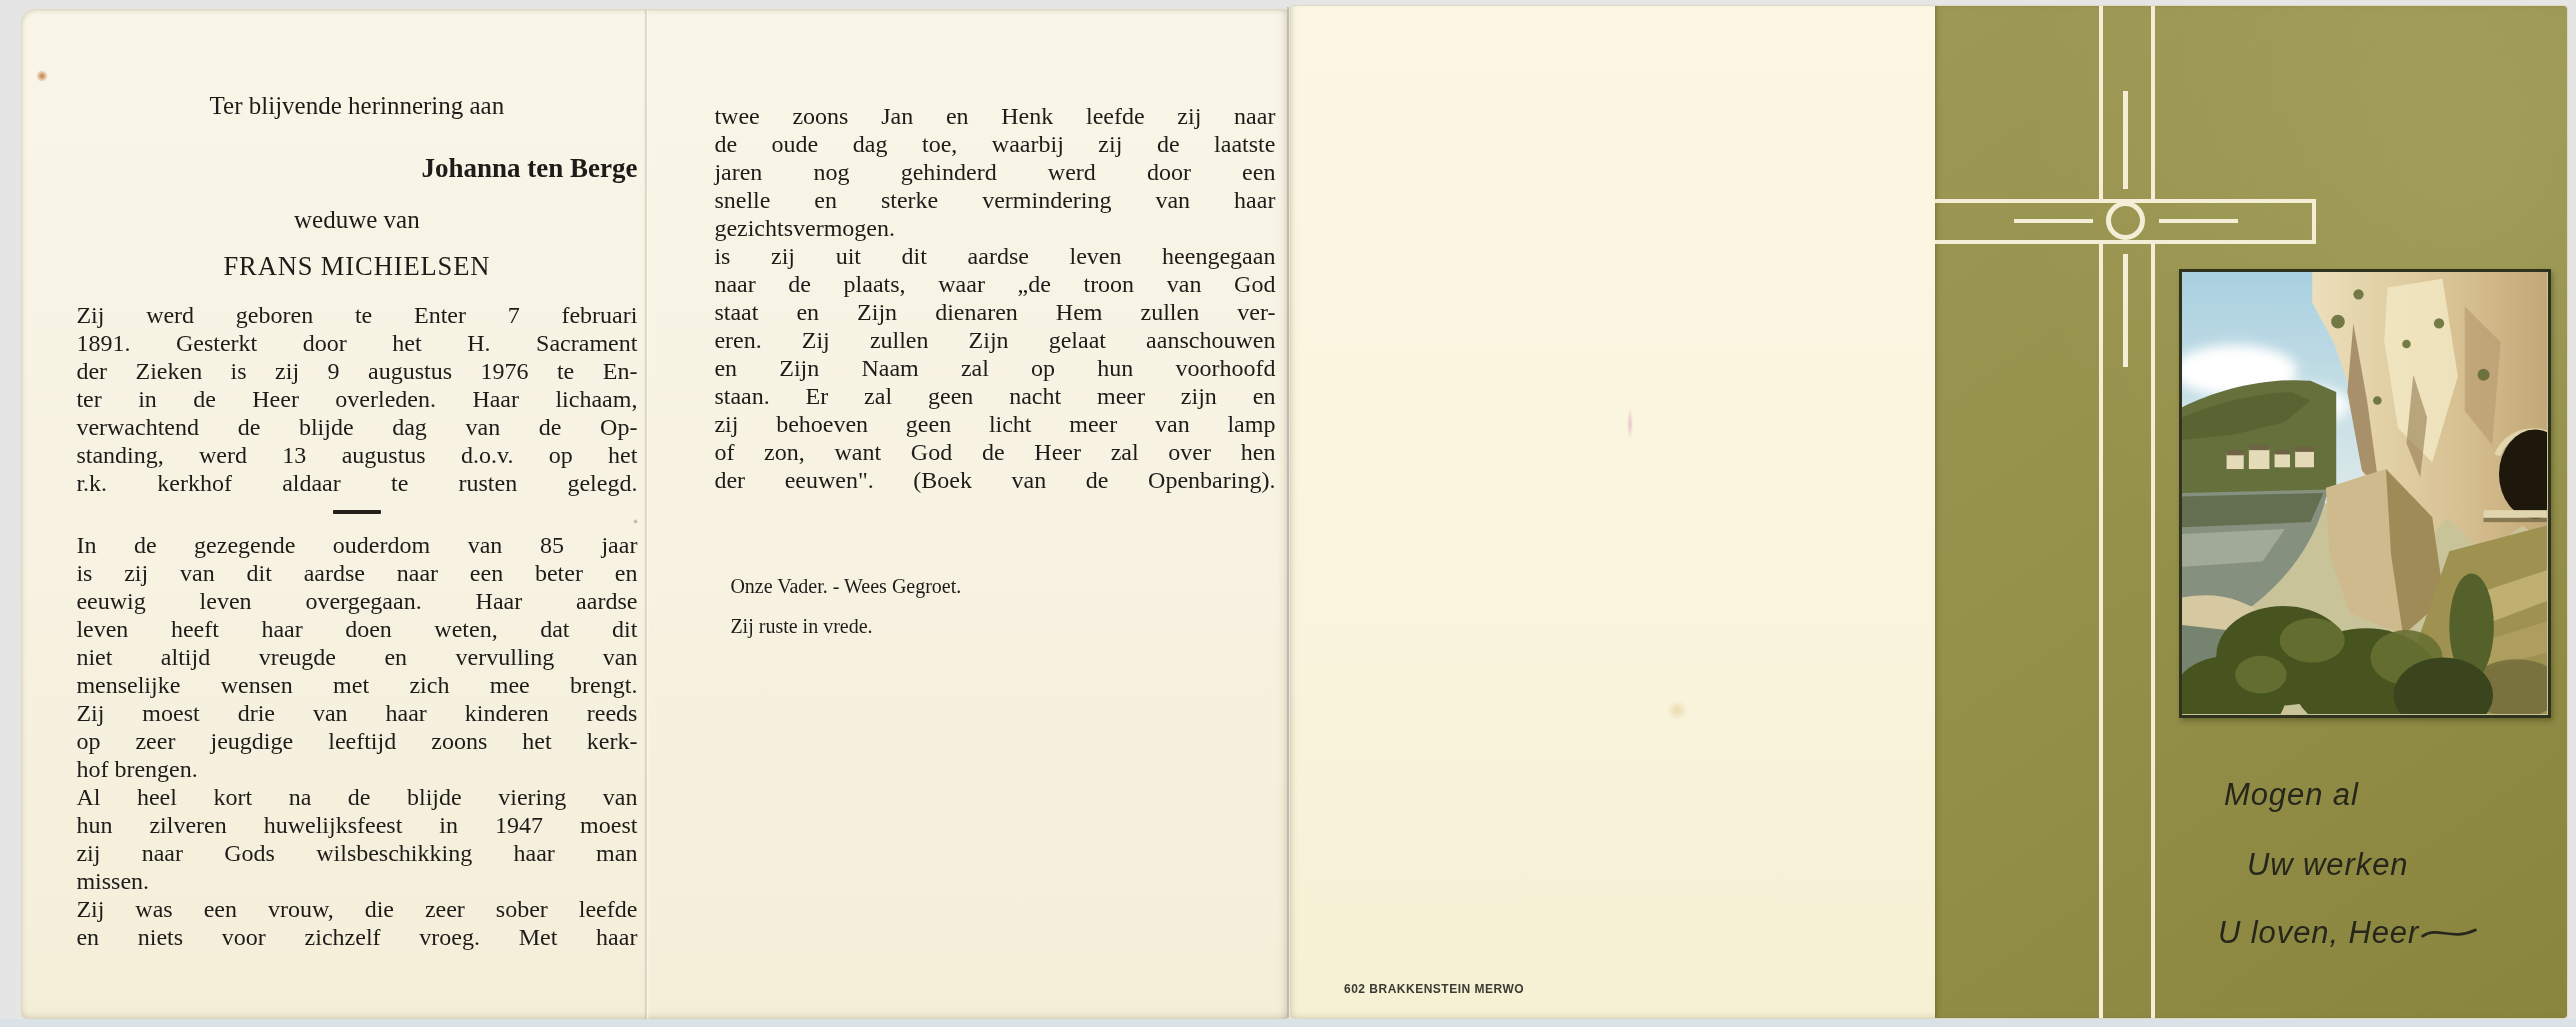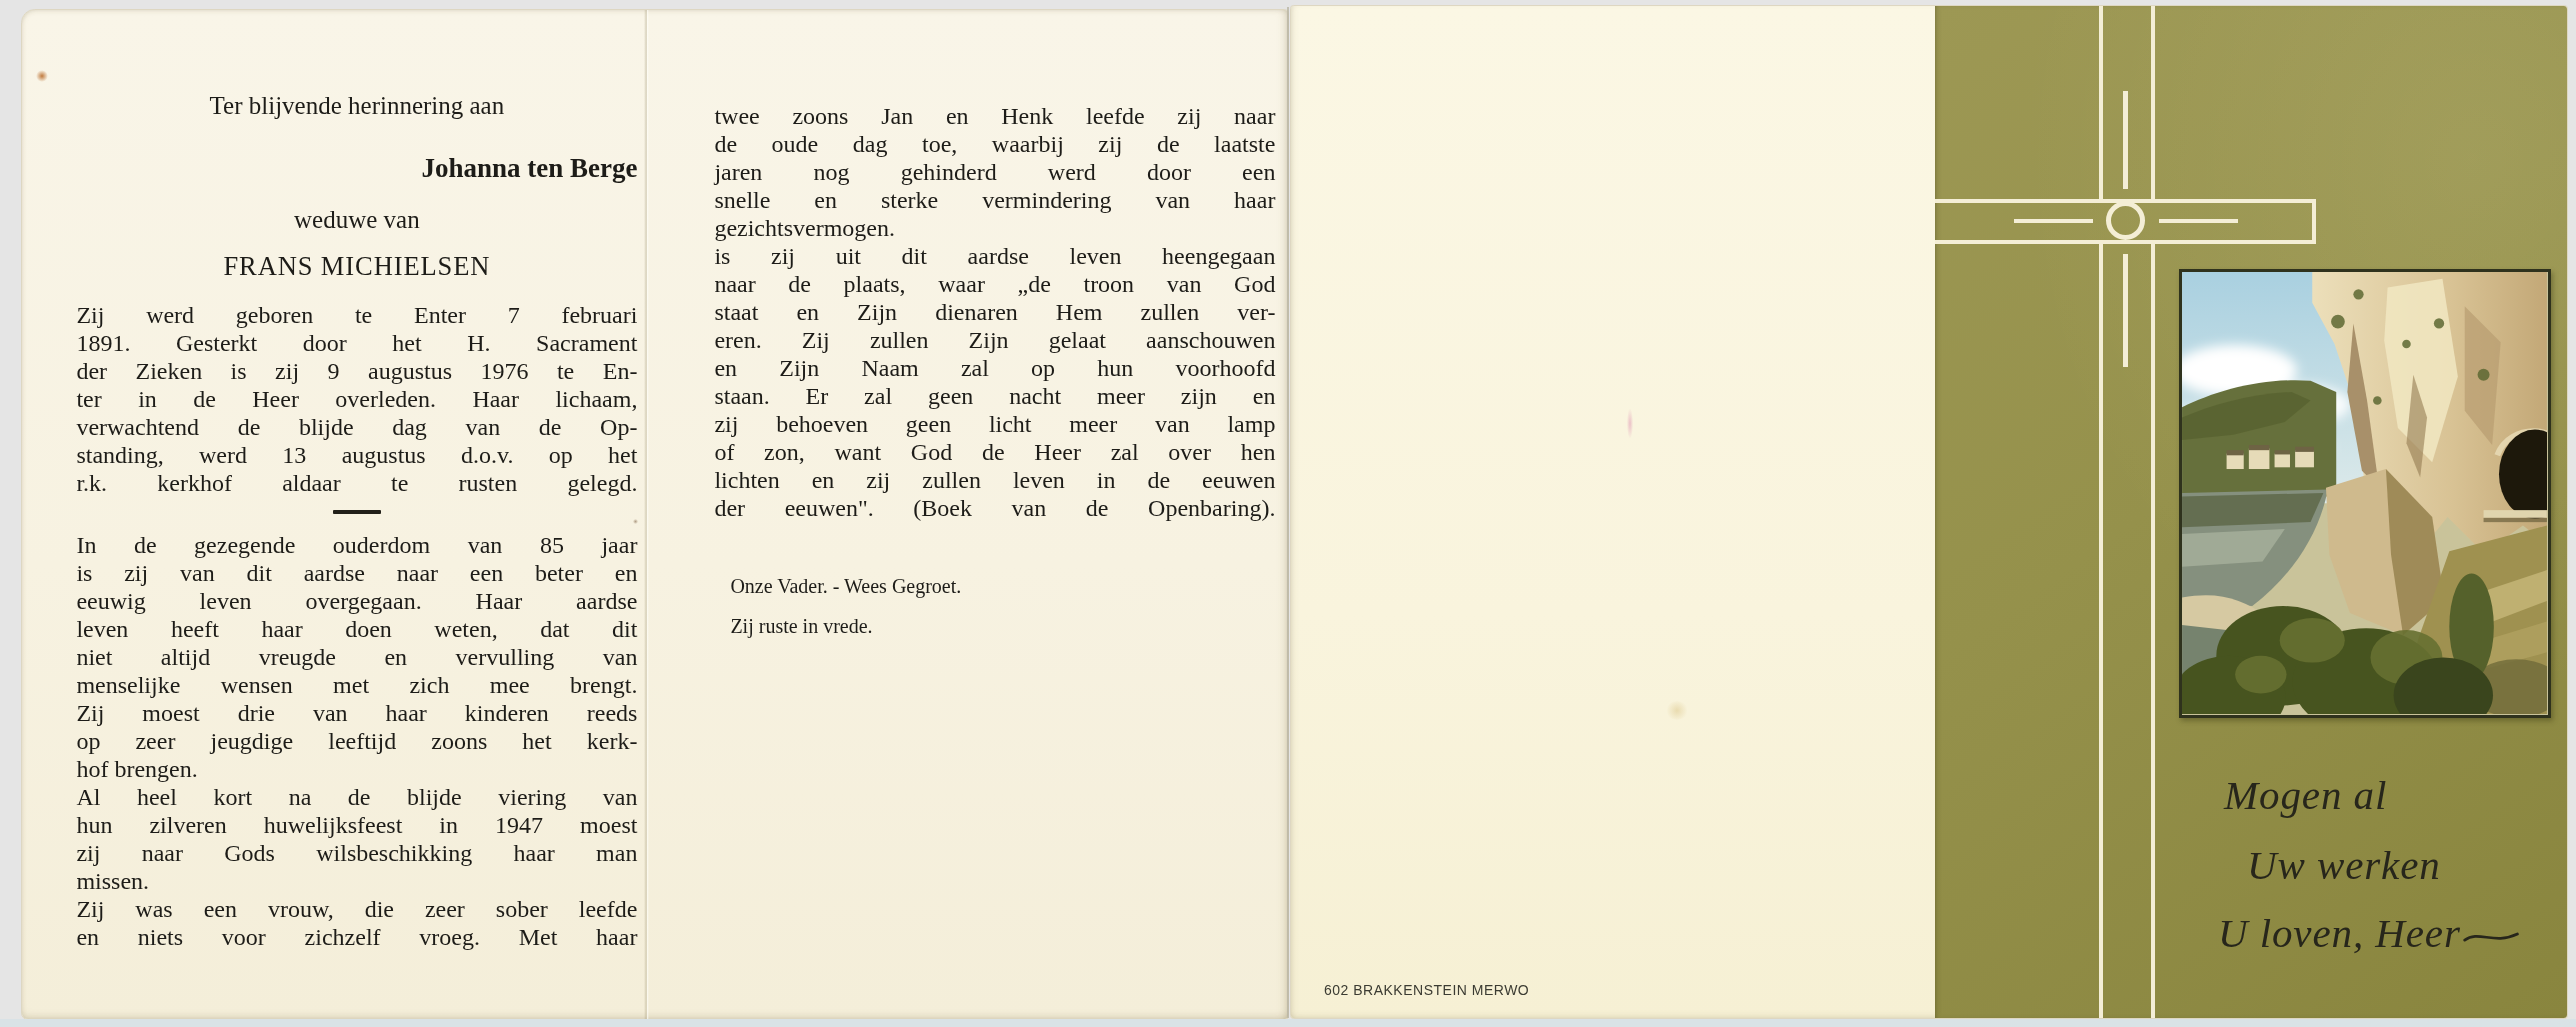--- a/index.html
+++ b/index.html
@@ -43,22 +43,22 @@
   .tline{font-size:24px;line-height:28px;text-align:justify;text-align-last:justify;white-space:nowrap;}
   .tline.short{text-align-last:left;}
 
   .divider-wrap{position:absolute;left:0;top:500px;width:100%;display:flex;justify-content:center;}
   .rule{width:48px;height:4.3px;background:#222019;border-radius:0.9px;}
 
   .prayer{position:absolute;left:16px;width:100%;text-align:left;font-size:20px;line-height:29px;}
   .prayer1{top:562px;}
   .prayer2{top:602px;}
 
-  .imprint{position:absolute;left:33px;top:976px;font-family:"Liberation Sans","DejaVu Sans",sans-serif;
-           font-size:14px;font-weight:400;letter-spacing:0.5px;color:#3b3b32;}
+  .imprint{position:absolute;left:53px;top:976px;font-family:"Liberation Sans","DejaVu Sans",sans-serif;
+           font-size:12px;font-weight:700;letter-spacing:0.5px;color:#3b3b32;}
 
   
   .green{position:absolute;left:644px;top:0;width:632px;height:1012px;
          background:
            radial-gradient(120% 90% at 85% 15%, rgba(255,250,210,.10), rgba(0,0,0,0) 60%),
            linear-gradient(145deg,#9d9854 0%,#95914b 45%,#89853e 100%);
          box-shadow:inset 3.4px 0 6.9px -4.3px rgba(60,58,20,.7);border-radius:0 3.4px 3.4px 0;}
   .xline{position:absolute;background:#f4eed6;}
   .vl1t{left:164px;top:0;width:4.3px;height:193px;}
   .vl1b{left:164px;top:238px;width:4.3px;height:774px;}
@@ -70,22 +70,22 @@
   .dsh-t{left:188px;top:85px;width:5.1px;height:98px;}
   .dsh-b{left:188px;top:248px;width:5.1px;height:113px;}
   .dsh-l{left:79px;top:213px;width:79px;height:4.3px;}
   .dsh-r{left:224px;top:213px;width:79px;height:4.3px;}
   .ring{position:absolute;left:171px;top:195px;width:39px;height:39px;border:5.1px solid #f4eed6;border-radius:50%;box-sizing:border-box;}
 
   .photo{position:absolute;left:244px;top:263px;width:372px;height:449px;box-sizing:border-box;
          border:3.4px solid #2f321d;background:#c9c39a;box-shadow:1.7px 2.6px 5.1px rgba(40,40,10,.35);}
   .photo svg{display:block;}
 
-  .verse{position:absolute;font-family:Liberation Serif, serif;font-style:italic;
-         font-size:41px;line-height:46px;color:#262а1c;color:#27261b;letter-spacing:0.9px;}
+  .verse{position:absolute;font-family:Liberation Sans, sans-serif;font-style:italic;
+         font-size:31px;line-height:46px;color:#262а1c;color:#27261b;letter-spacing:0.9px;}
   .v1{left:289px;top:766px;}
   .v2{left:312px;top:836px;}
   .v3{left:283px;top:904px;}
   .swash{display:inline-block;vertical-align:baseline;margin-left:1.7px;}
 </style>
 </head>
 <body>
 
 <div id="canvas">
 
@@ -138,21 +138,20 @@
           <div class="tline">snelle en sterke vermindering van haar</div>
           <div class="tline short">gezichtsvermogen.</div>
           <div class="tline">is zij uit dit aardse leven heengegaan</div>
           <div class="tline">naar de plaats, waar „de troon van God</div>
           <div class="tline">staat en Zijn dienaren Hem zullen ver-</div>
           <div class="tline">eren. Zij zullen Zijn gelaat aanschouwen</div>
           <div class="tline">en Zijn Naam zal op hun voorhoofd</div>
           <div class="tline">staan. Er zal geen nacht meer zijn en</div>
           <div class="tline">zij behoeven geen licht meer van lamp</div>
           <div class="tline">of zon, want God de Heer zal over hen</div>
-          <div class="tline">lichten en zij zullen leven in de eeuwen</div>
           <div class="tline">der eeuwen". (Boek van de Openbaring).</div>
         </div>
       <div class="prayer prayer1">Onze Vader. - Wees Gegroet.</div>
       <div class="prayer prayer2">Zij ruste in vrede.</div>
     </section>
   </div>
 
   <div class="page page-right">
     <div class="spot spot3"></div>
     <div class="spot spot4"></div>

